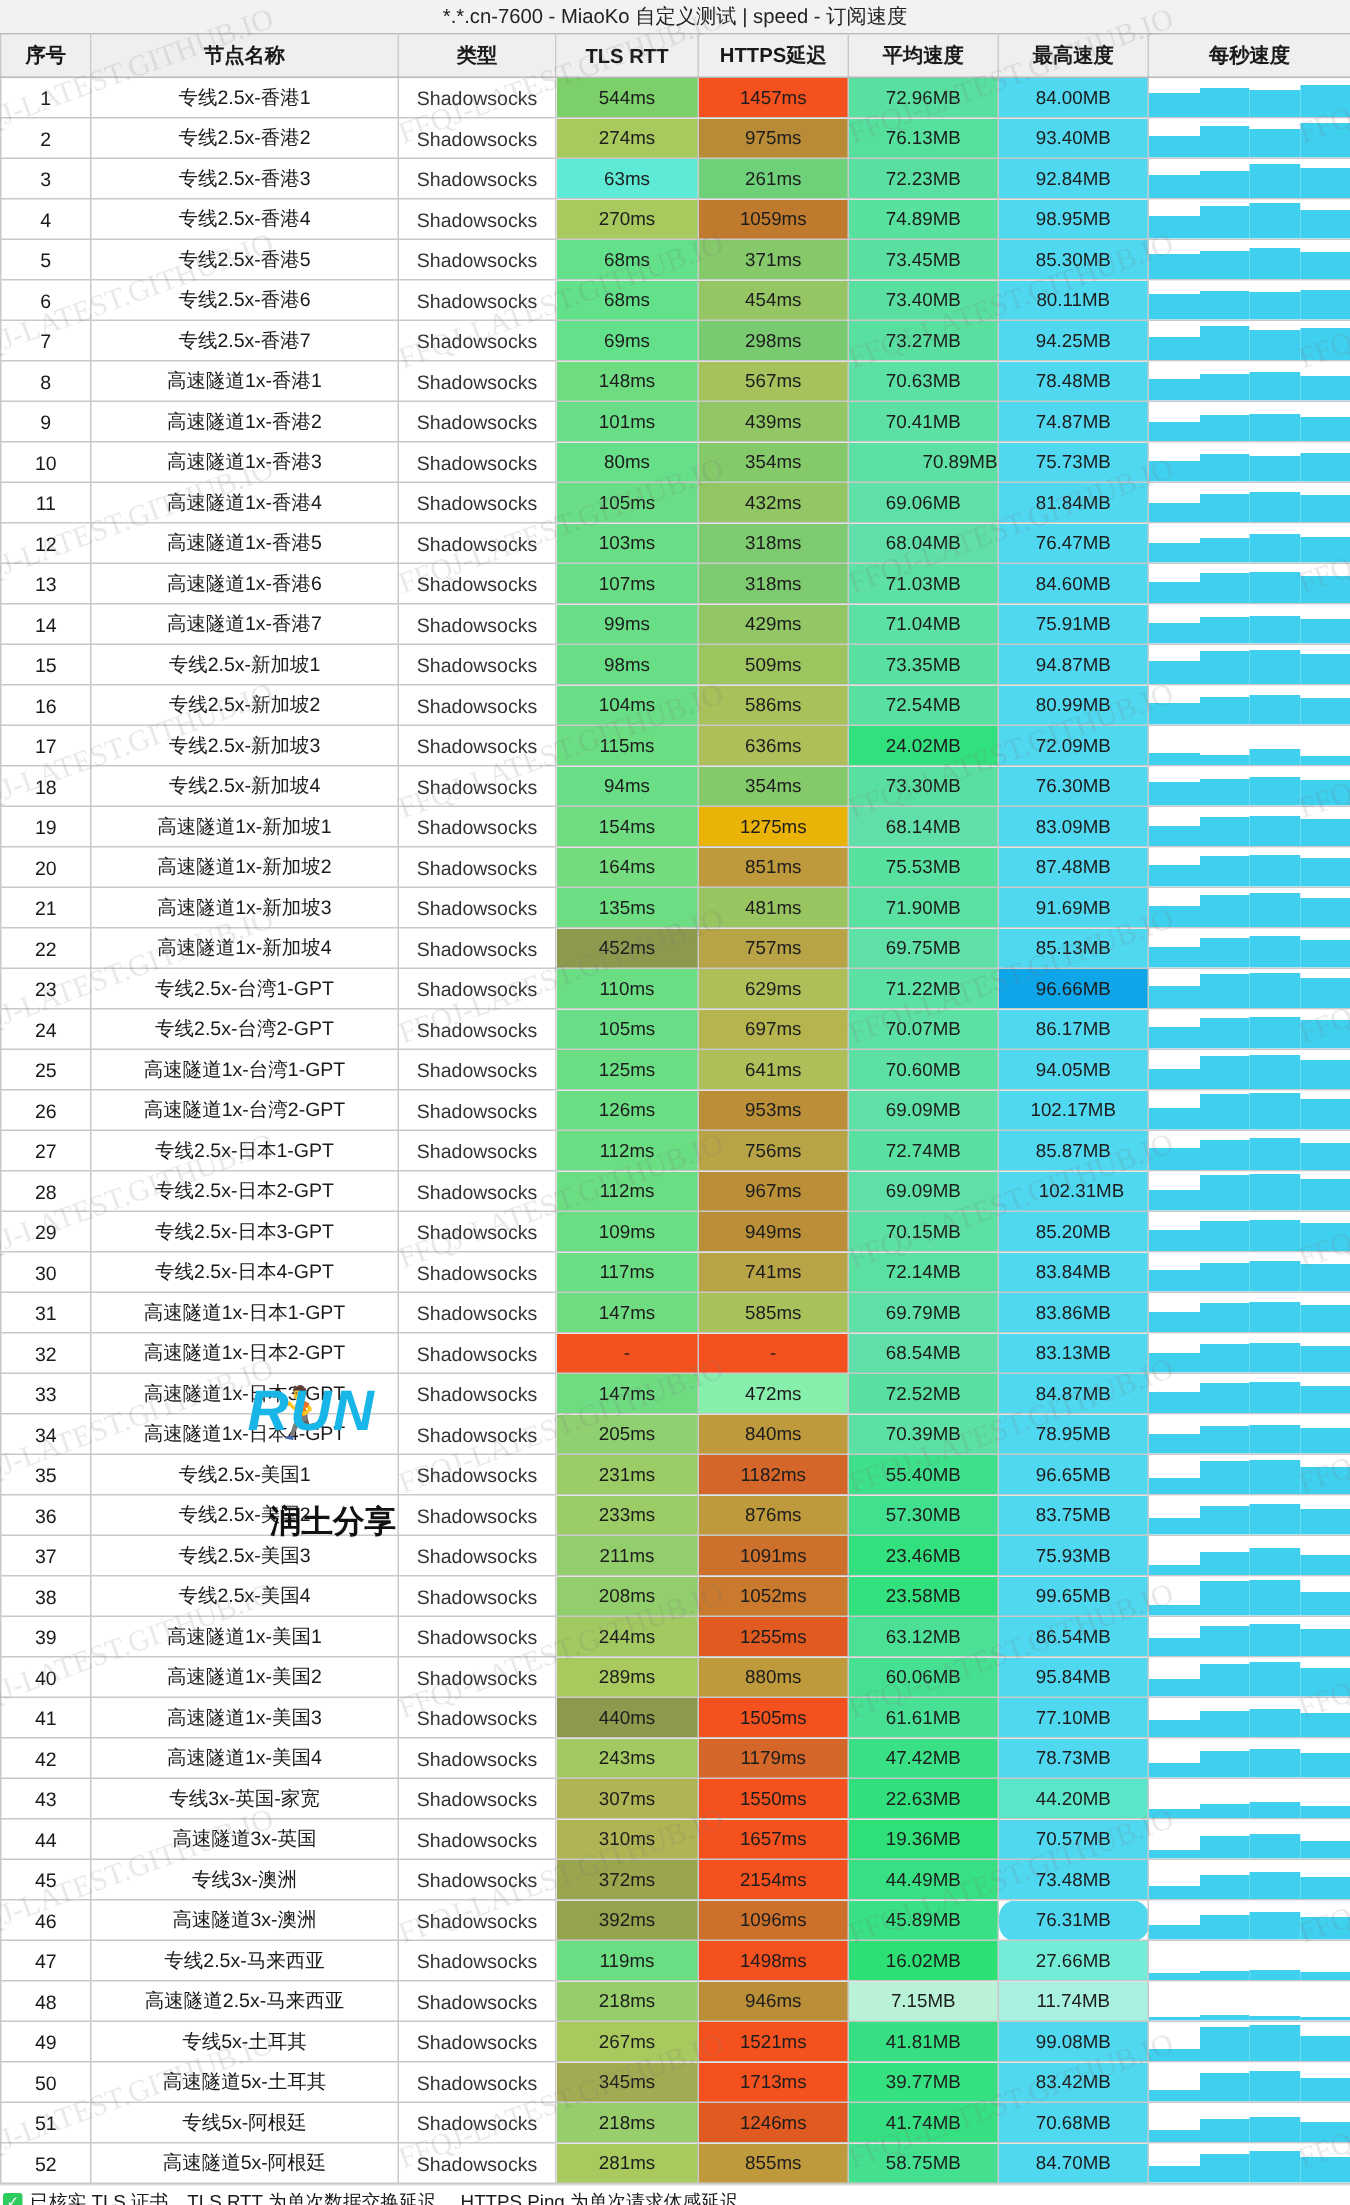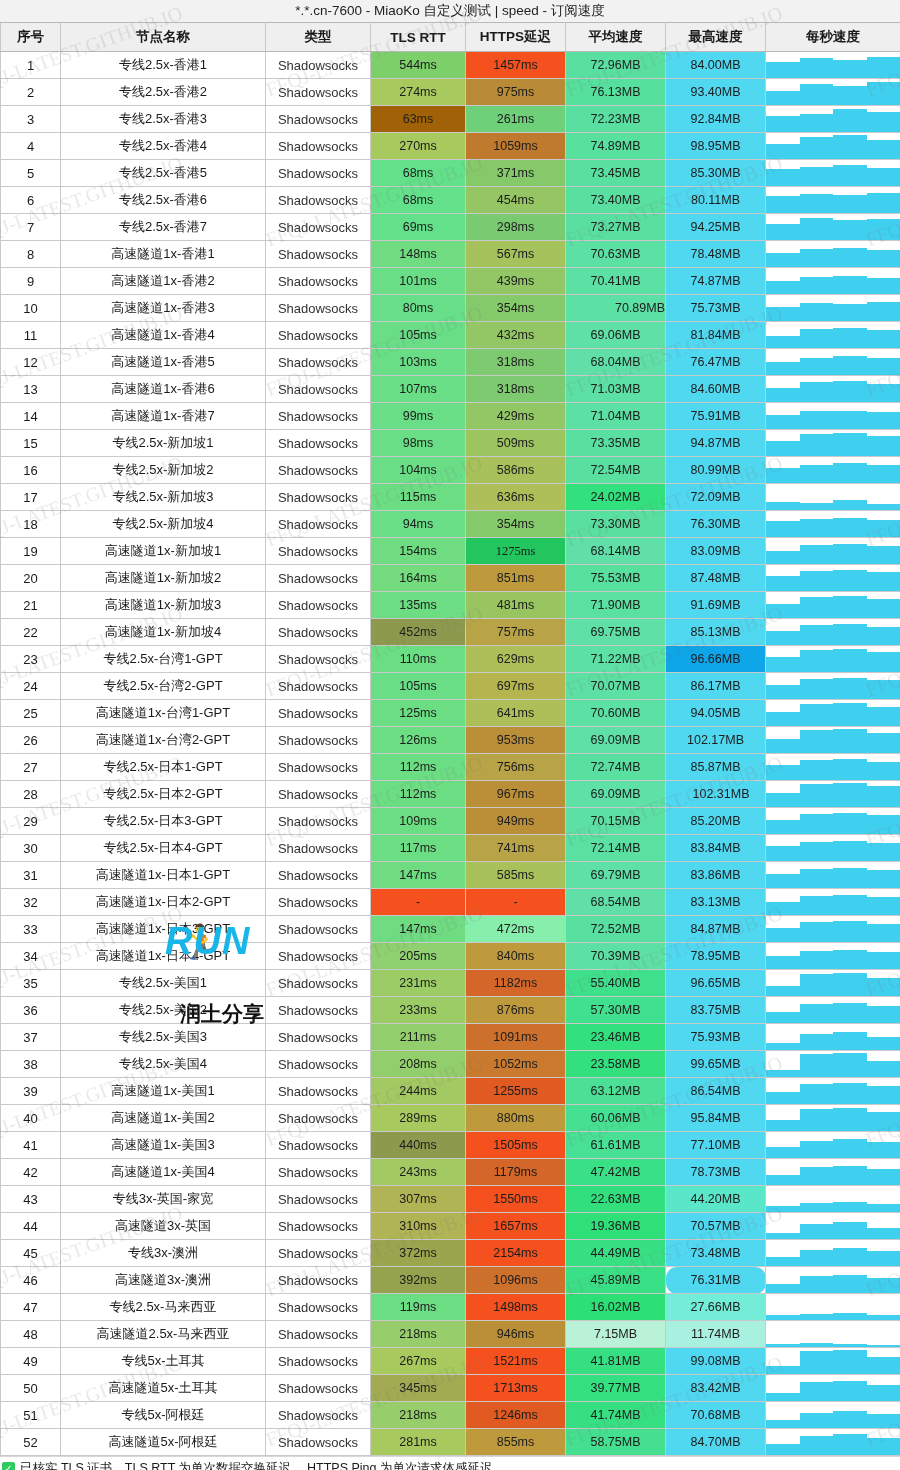--- a/index.html
+++ b/index.html
@@ -133,21 +133,21 @@
               <i style="width: 25%; background: linear-gradient(to top, rgb(63, 208, 240) 80%, rgb(255, 255, 255) 80%);"></i>
               <i style="width: 25%; background: linear-gradient(to top, rgb(63, 208, 240) 72%, rgb(255, 255, 255) 72%);"></i>
               <i style="width: 25%; background: linear-gradient(to top, rgb(63, 208, 240) 88%, rgb(255, 255, 255) 88%);"></i>
             </div>
           </td>
         </tr>
         <tr>
           <td class="idx">3</td>
           <td class="name">专线2.5x-香港3</td>
           <td class="type">Shadowsocks</td>
-          <td class="val" style="background: #a16207;">63ms</td>
+          <td class="val" style="background: #5eead4;">63ms</td>
           <td class="val" style="background: rgb(111, 208, 122);">261ms</td>
           <td class="val" style="background: rgb(89, 224, 160);">72.23MB</td>
           <td class="val" style="background: rgb(79, 216, 240);">92.84MB</td>
           <td class="sec">
             <div class="bars">
               <i style="width: 25%; background: linear-gradient(to top, rgb(63, 208, 240) 60%, rgb(255, 255, 255) 60%);"></i>
               <i style="width: 25%; background: linear-gradient(to top, rgb(63, 208, 240) 70%, rgb(255, 255, 255) 70%);"></i>
               <i style="width: 25%; background: linear-gradient(to top, rgb(63, 208, 240) 88%, rgb(255, 255, 255) 88%);"></i>
               <i style="width: 25%; background: linear-gradient(to top, rgb(63, 208, 240) 78%, rgb(255, 255, 255) 78%);"></i>
             </div>
@@ -406,21 +406,21 @@
               <i style="width: 25%; background: linear-gradient(to top, rgb(63, 208, 240) 72%, rgb(255, 255, 255) 72%);"></i>
               <i style="width: 25%; background: linear-gradient(to top, rgb(63, 208, 240) 66%, rgb(255, 255, 255) 66%);"></i>
             </div>
           </td>
         </tr>
         <tr>
           <td class="idx">19</td>
           <td class="name">高速隧道1x-新加坡1</td>
           <td class="type">Shadowsocks</td>
           <td class="val" style="background: rgb(111, 220, 130);">154ms</td>
-          <td class="val" style="background: #22c55e; font-family: Liberation Serif, serif;">1275ms</td>
+          <td class="val" style="background: #eab308;">1275ms</td>
           <td class="val" style="background: rgb(96, 224, 168);">68.14MB</td>
           <td class="val" style="background: rgb(79, 216, 240);">83.09MB</td>
           <td class="sec">
             <div class="bars">
               <i style="width: 25%; background: linear-gradient(to top, rgb(63, 208, 240) 50%, rgb(255, 255, 255) 50%);"></i>
               <i style="width: 25%; background: linear-gradient(to top, rgb(63, 208, 240) 74%, rgb(255, 255, 255) 74%);"></i>
               <i style="width: 25%; background: linear-gradient(to top, rgb(63, 208, 240) 78%, rgb(255, 255, 255) 78%);"></i>
               <i style="width: 25%; background: linear-gradient(to top, rgb(63, 208, 240) 70%, rgb(255, 255, 255) 70%);"></i>
             </div>
           </td>

